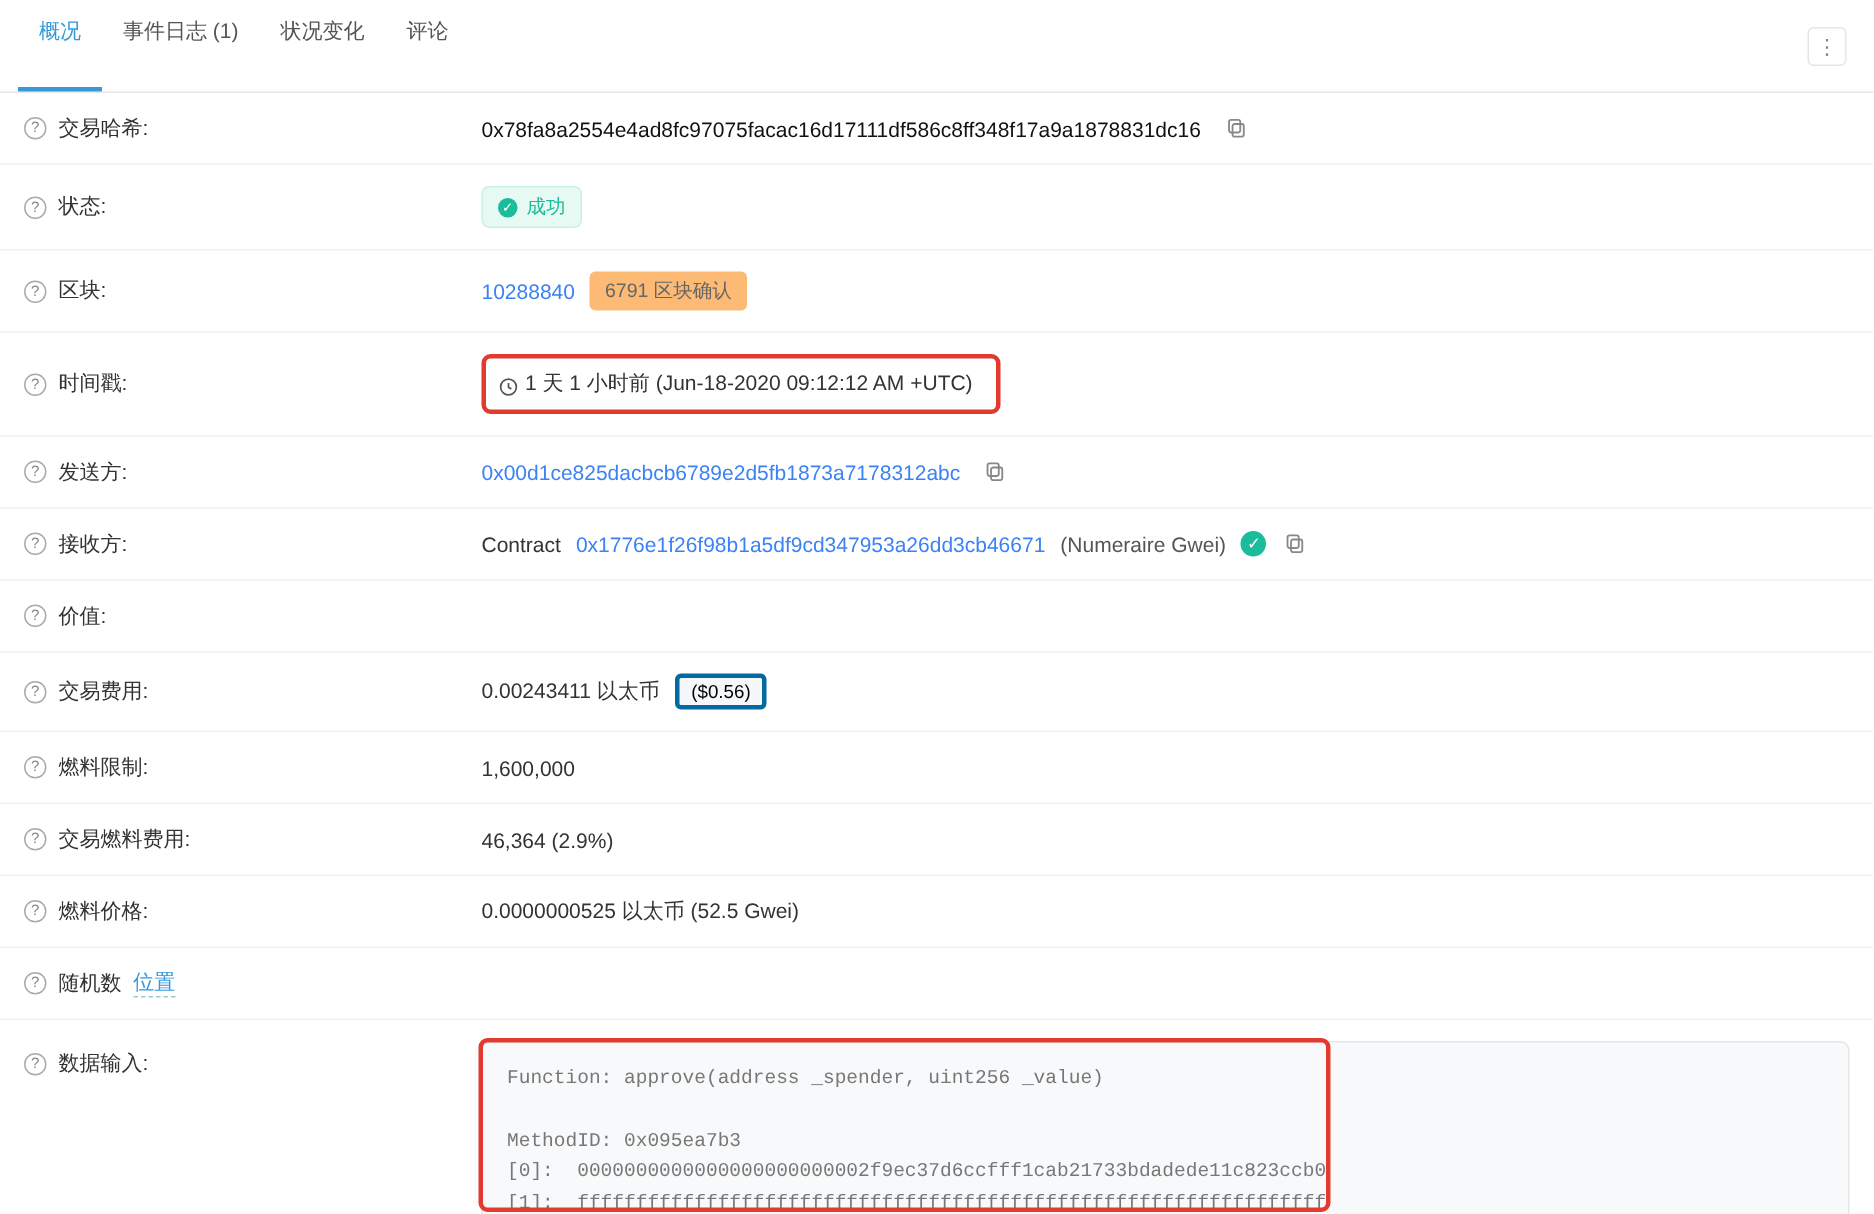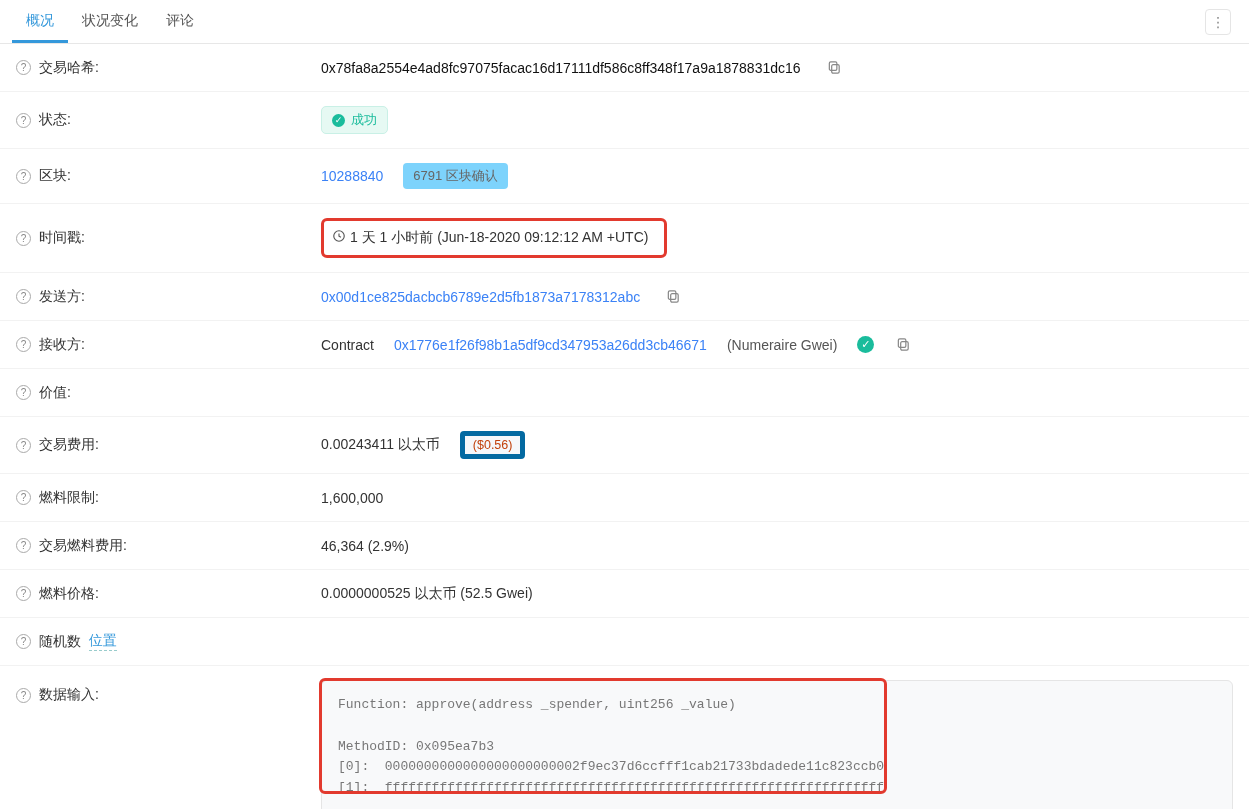--- a/index.html
+++ b/index.html
@@ -12,21 +12,21 @@
     width: 1249px;
   }
   .tabs {
     display: flex;
     align-items: center;
     padding: 0 12px;
     border-bottom: 1px solid #e7e7e7;
     position: relative;
   }
   .tab {
-    padding: 12px 14px 10px;
+    padding: 12px 14px 28px;
     color: #555;
     cursor: pointer;
     border-bottom: 3px solid transparent;
   }
   .tab.active {
     color: #3498db;
     border-bottom-color: #3498db;
     font-weight: 500;
   }
   .tab-spacer { flex: 1; }
@@ -61,21 +61,21 @@
     display: inline-flex; align-items: center; justify-content: center;
     font-size: 10px; color: #888;
     margin-right: 8px;
     flex-shrink: 0;
   }
   .value-col {
     flex: 1;
     display: flex;
     align-items: center;
     flex-wrap: wrap;
-    gap: 20px;
+    gap: 10px;
   }
   .mono { color: #111; }
   .link { color: #3b82f6; cursor: pointer; }
   .copy-icon {
     width: 15px; height: 15px;
     display: inline-block;
     margin-left: 6px;
     color: #888;
     cursor: pointer;
   }
@@ -89,47 +89,47 @@
     padding: 4px 10px; font-size: 13px;
     gap: 6px;
   }
   .check-circle {
     width: 13px; height: 13px; border-radius: 50%;
     background: #1abc9c; display: inline-flex; align-items: center; justify-content: center;
     color: #fff; font-size: 9px;
   }
   .pill-gray {
     display: inline-block;
-    background: #7dd3fc;
+    background: #fdba74;
     border-radius: 4px;
     padding: 4px 10px;
     color: #666;
     font-size: 13px;
   }
   .clock-icon {
     width: 14px; height: 14px; display:inline-block; vertical-align: middle;
     margin-right: 4px;
   }
   .highlight-box {
     border: 3px solid #e23a2e;
     border-radius: 6px;
     padding: 6px 10px;
-    display: inline-flex; align-items: flex-start;
+    display: inline-flex; align-items: flex-end;
   }
   .check-green {
     width: 17px; height: 17px; border-radius: 50%;
     background: #1abc9c; color: #fff;
     display:inline-flex; align-items:center; justify-content:center;
     font-size: 11px;
   }
   .usd-badge {
     display:inline-block;
     background:#f5f7fa;
-    border:5px solid #0369a1;
-    color:#c2410c;
+    border:3px solid #0369a1;
+    color:#000000;
     border-radius: 4px;
     padding: 2px 8px;
     font-size: 12.5px;
   }
   .dashed-link {
     color:#3498db; border-bottom:1px dashed #9cc; cursor:pointer;text-align:right;
   }
   .code-box {
     background: #f8f9fa;
     border: 1px solid #e5e5e5;
@@ -150,20 +150,21 @@
     pointer-events: none;
   }
   .data-input-row { align-items: flex-start; }
   .data-input-row .label-col { padding-top: 6px; }
 </style>
 </head>
 <body>
 
 <div class="tabs">
   <div class="tab active">概况</div>
+  <div class="tab">事件日志 (1)</div>
   <div class="tab">状况变化</div>
   <div class="tab">评论</div>
   <div class="tab-spacer"></div>
   <div class="more-btn">
     <span>⋮</span>
   </div>
 </div>
 
 <div class="row">
   <div class="label-col">

